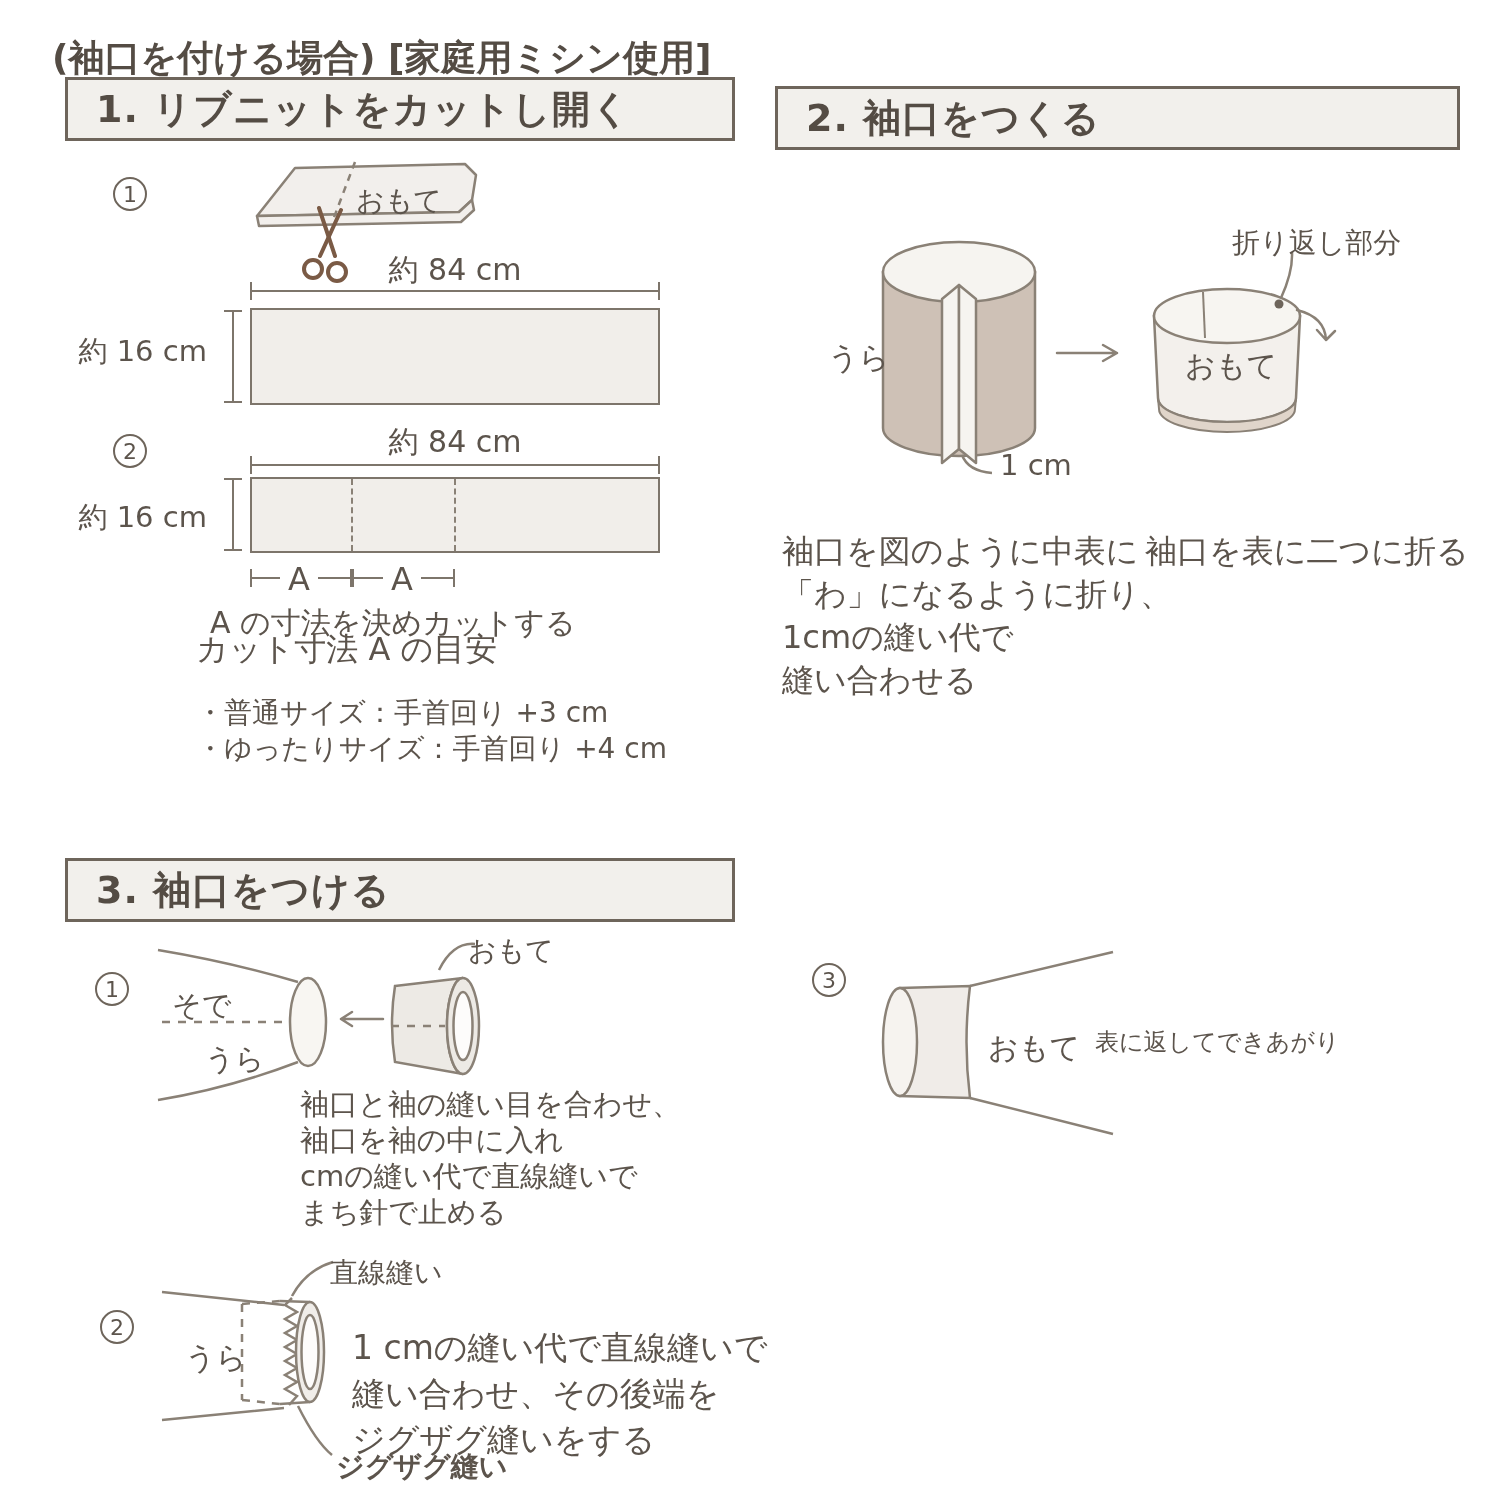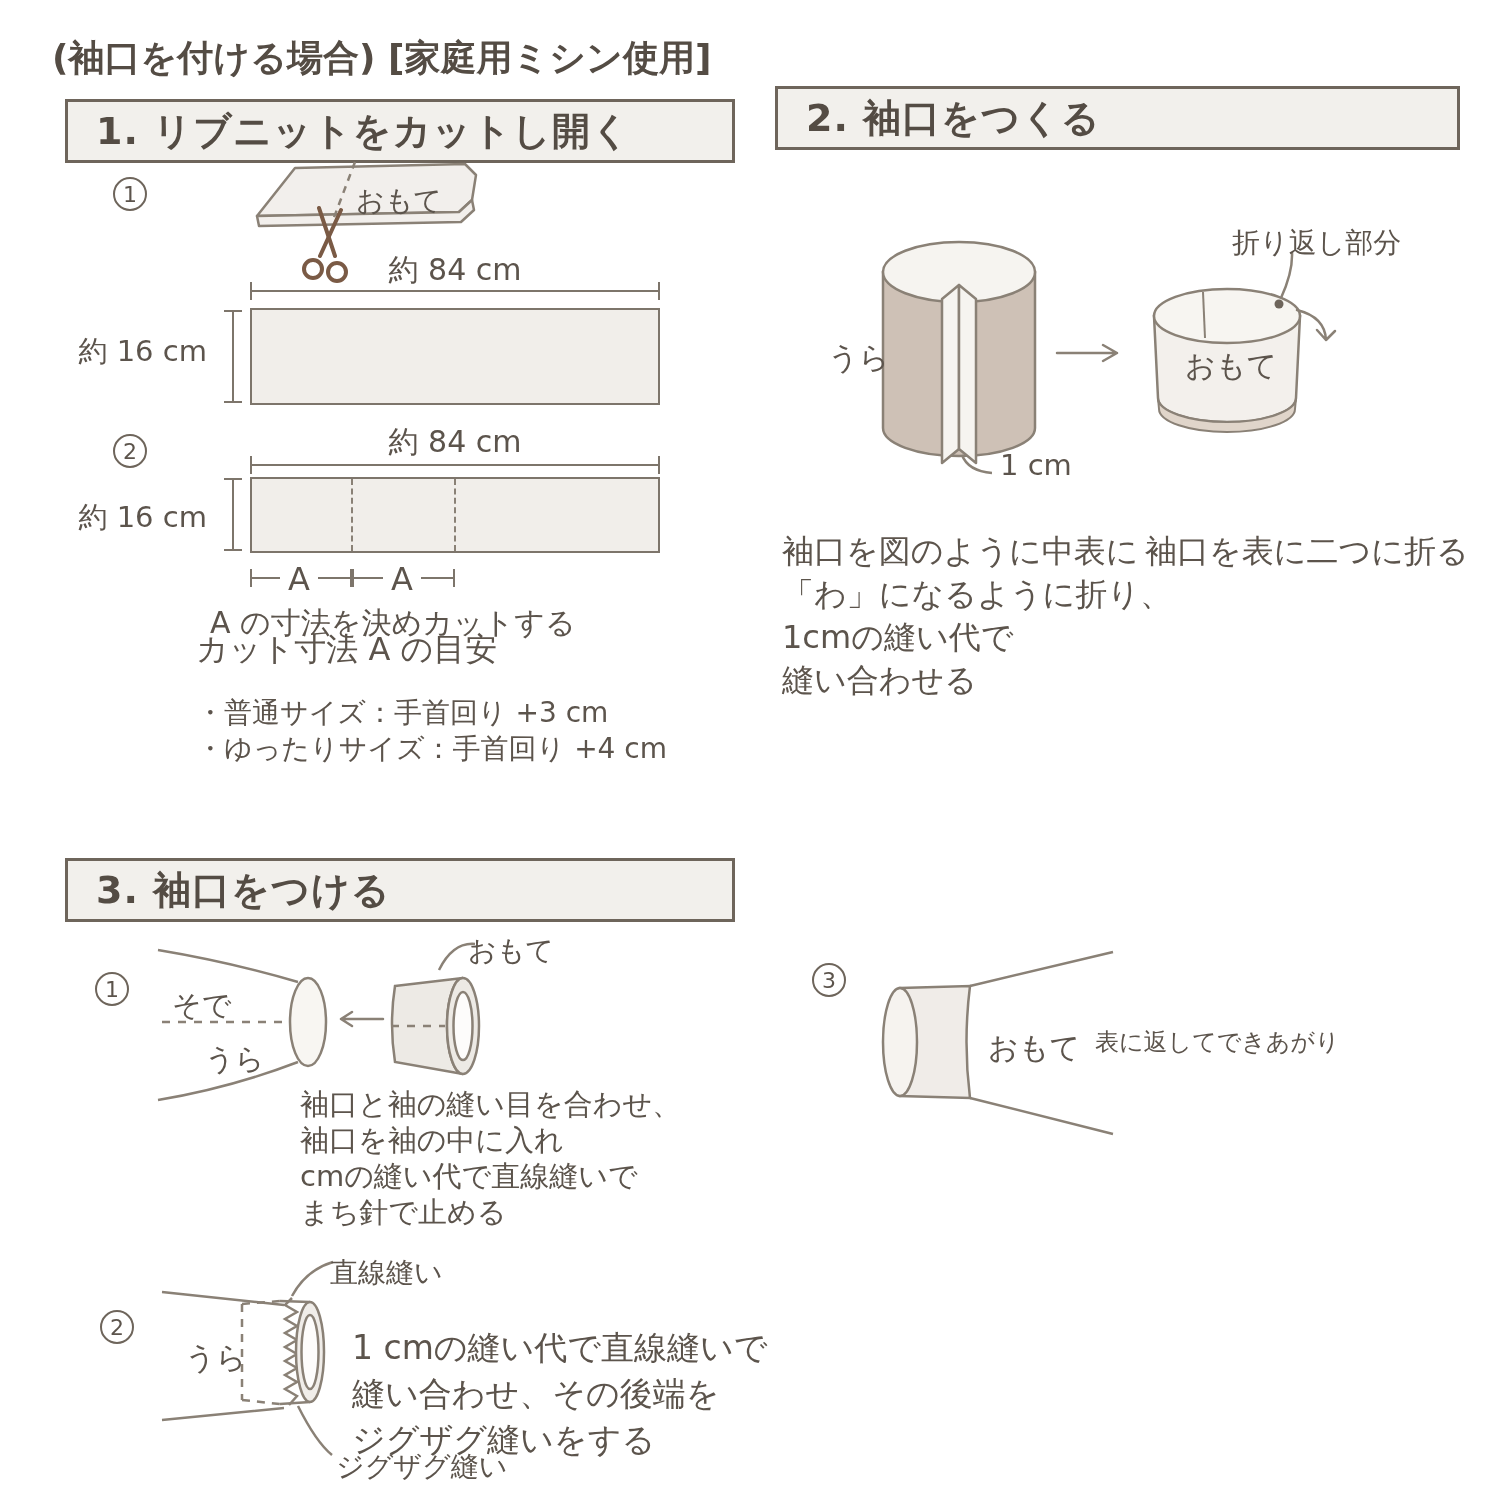--- a/index.html
+++ b/index.html
@@ -25,21 +25,21 @@
   .alabel{position:absolute;background:#ffffff;padding:0 8px;font-size:32px;color:#5c544c;}
   svg{position:absolute;overflow:visible;}
 </style>
 </head>
 <body>
 
 <div class="page">
 
   <div class="t" style="left:52px;top:34px;font-size:36px;font-weight:600;color:#544c44;">(袖口を付ける場合) [家庭用ミシン使用]</div>
 
-  <div class="sec-header" style="left:65px;top:99px;width:670px;">
+  <div class="sec-header" style="left:65px;top:77px;width:670px;">
     <span>1. リブニットをカットし開く</span>
   </div>
 
   <div class="circle-num" style="left:113px;top:177px;">
     <span>1</span>
   </div>
 
   <svg style="left:225px;top:150px;" width="280" height="160" viewBox="0 0 280 160">
     <g fill="#f2efec" stroke="#8a8176" stroke-width="2.5" stroke-linejoin="round">
       <polygon points="32,66 70,18 240,14 251,25 247,50 234,62"></polygon>
@@ -184,19 +184,19 @@
       <path d="M84,152 L122,156"></path>
     </g>
     <polyline points="134,50 127,57 139,64 127,71 139,78 127,85 139,92 127,99 139,106 127,113 139,120 127,127 139,134 127,141 139,148 131,157" fill="none" stroke="#8a8176" stroke-width="2.5"></polyline>
     <path d="M122,53 L152,54 M122,156 L152,154" fill="none" stroke="#8a8176" stroke-width="2.5"></path>
     <ellipse cx="152" cy="104" rx="14" ry="50" fill="#f0ede9" stroke="#8a8176" stroke-width="2.5"></ellipse>
     <ellipse cx="152" cy="104" rx="8.5" ry="37" fill="#fdfcfb" stroke="#8a8176" stroke-width="2.5"></ellipse>
     <path d="M140,158 Q158,194 174,207" fill="none" stroke="#8a8176" stroke-width="2.5"></path>
   </svg>
   <div class="t" style="left:330px;top:1254px;font-size:28px;">直線縫い</div>
   <div class="t" style="left:185px;top:1338px;font-size:30px;">うら</div>
-  <div class="t" style="left:336px;top:1448px;font-size:28px;">ジグザグ縫い</div>
+  <div class="t" style="left:336px;top:1448px;font-size:28px;font-weight:bold;">ジグザグ縫い</div>
 
   <div class="t" style="left:352px;top:1326px;font-size:33px;">1 cmの縫い代で直線縫いで</div>
   <div class="t" style="left:352px;top:1372px;font-size:33px;">縫い合わせ、その後端を</div>
   <div class="t" style="left:352px;top:1418px;font-size:33px;">ジグザグ縫いをする</div>
 
 </div>
 
 </body></html>

